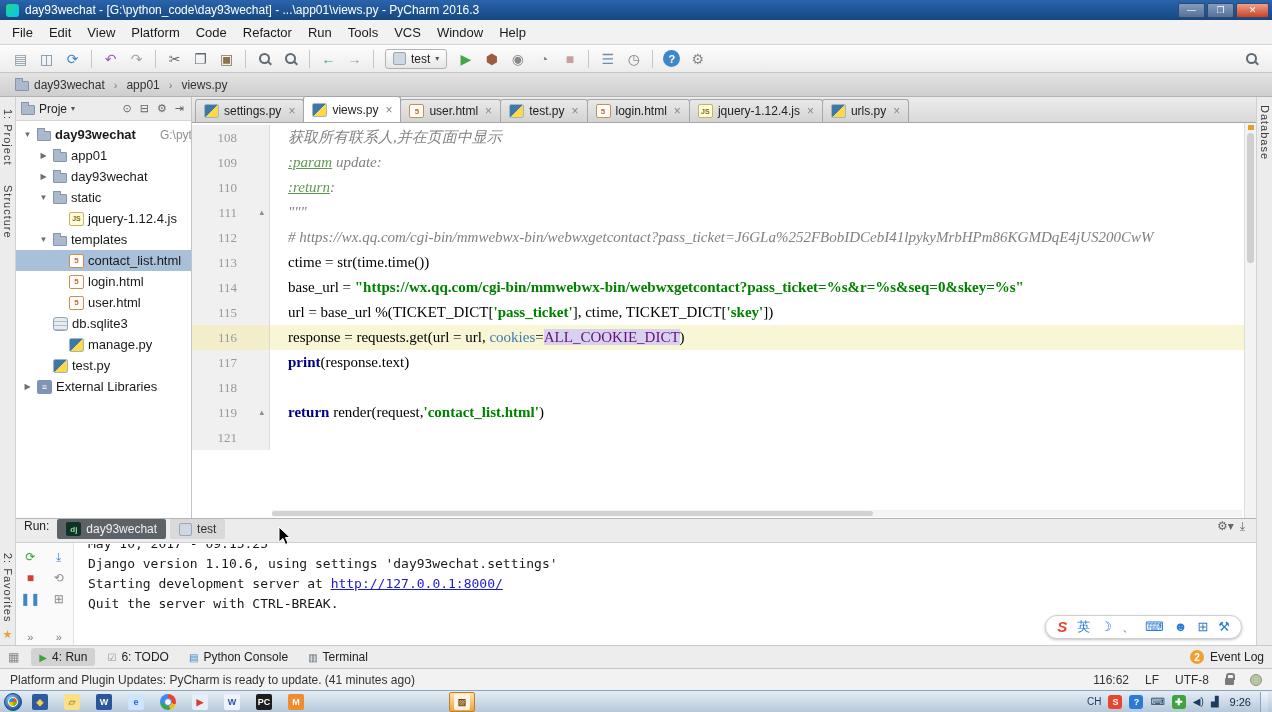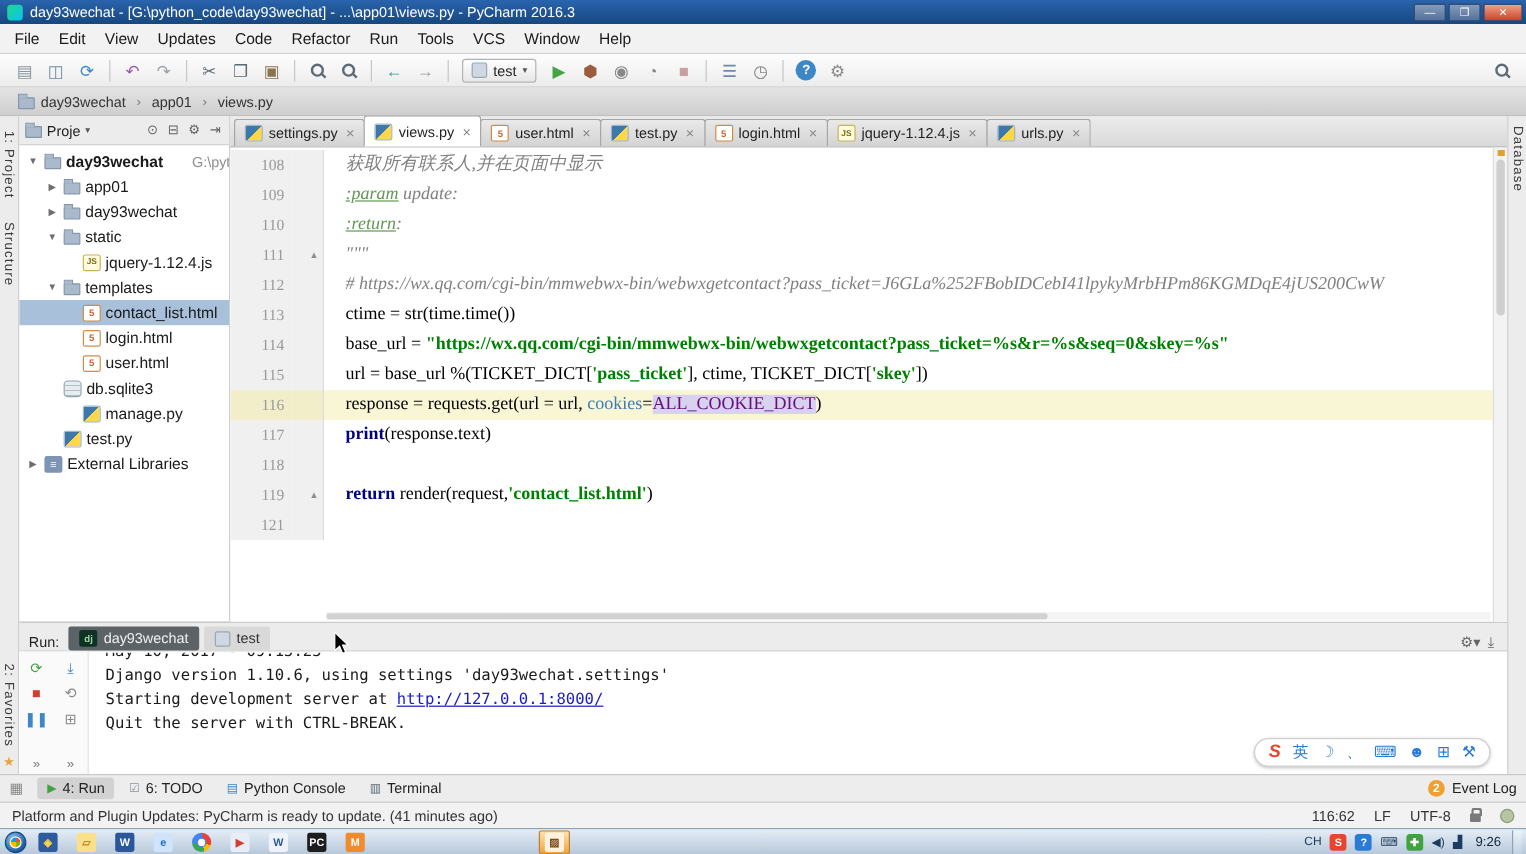--- a/index.html
+++ b/index.html
@@ -87,21 +87,21 @@
 .sg-dt{color:#629755;font-style:italic;text-decoration:underline}
 .sg-kw{color:#3d7ab5}
 .sg-gl{color:#660e7a;background:#d8d2ee}
 .vscroll{width:12px;background:#f3f3f3;border-left:1px solid #ddd;position:relative;flex:none}
 .vthumb{position:absolute;left:2px;right:2px;top:10px;height:130px;background:#cfcfcf;border-radius:5px}
 .err-mark{position:absolute;left:3px;top:2px;width:6px;height:5px;background:#e0a12f}
 .hscroll{position:absolute;left:80px;right:14px;bottom:1px;height:7px;background:#f4f4f4}
 .hthumb{position:absolute;left:0;top:1px;height:5px;width:62%;background:#d2d2d2;border-radius:3px}
 
 .run-panel{height:127px;border-top:1px solid #b5b5b5;display:flex;flex-direction:column;flex:none;background:#fff}
-.run-header{height:24px;background:#ececec;border-bottom:1px solid #cfcfcf;display:flex;align-items:flex-end;padding:0 8px;gap:8px;font-size:12px;flex:none}
+.run-header{height:24px;background:#ececec;border-bottom:1px solid #cfcfcf;display:flex;align-items:flex-start;padding:0 8px;gap:8px;font-size:12px;flex:none}
 .run-tabs{display:flex;gap:4px;align-items:center}
 .run-tab{height:20px;display:flex;align-items:center;gap:5px;padding:0 9px;border-radius:2px;background:#d9d9d9;color:#333}
 .run-tab.active{background:#5d6266;color:#f0f0f0}
 .run-hicon{color:#666;font-size:12px;padding:0 3px}
 .run-body{flex:1;display:flex;min-height:0;position:relative;background:#fff}
 .run-side{width:58px;border-right:1px solid #e3e3e3;background:#fafafa;display:grid;grid-template-columns:1fr 1fr;align-content:start;justify-items:center;padding-top:8px;row-gap:9px;position:relative;flex:none}
 .ricon{font-size:12px;line-height:12px}
 .run-side-bottom{position:absolute;bottom:2px;left:0;right:0;display:flex;justify-content:space-around;color:#777;font-size:11px}
 .console{flex:1;font-family:"DejaVu Sans Mono",monospace;font-size:13px;color:#1a1a1a;padding:1px 0 0 14px;overflow:hidden}
 .console-line{height:20px;line-height:20px;white-space:pre}
@@ -157,21 +157,21 @@
         <span class="win-btn">—</span>
         <span class="win-btn">❐</span>
         <span class="win-btn close">✕</span>
       </span>
   </div>
 
   <div class="menubar">
       <span class="menu-item">File</span>
       <span class="menu-item">Edit</span>
       <span class="menu-item">View</span>
-      <span class="menu-item">Updates</span>
+      <span class="menu-item">Platform</span>
       <span class="menu-item">Code</span>
       <span class="menu-item">Refactor</span>
       <span class="menu-item">Run</span>
       <span class="menu-item">Tools</span>
       <span class="menu-item">VCS</span>
       <span class="menu-item">Window</span>
       <span class="menu-item">Help</span>
     </div>
   <div class="toolbar">
       <span class="tb-icon" style="color: rgb(138, 150, 160);">▤</span>

